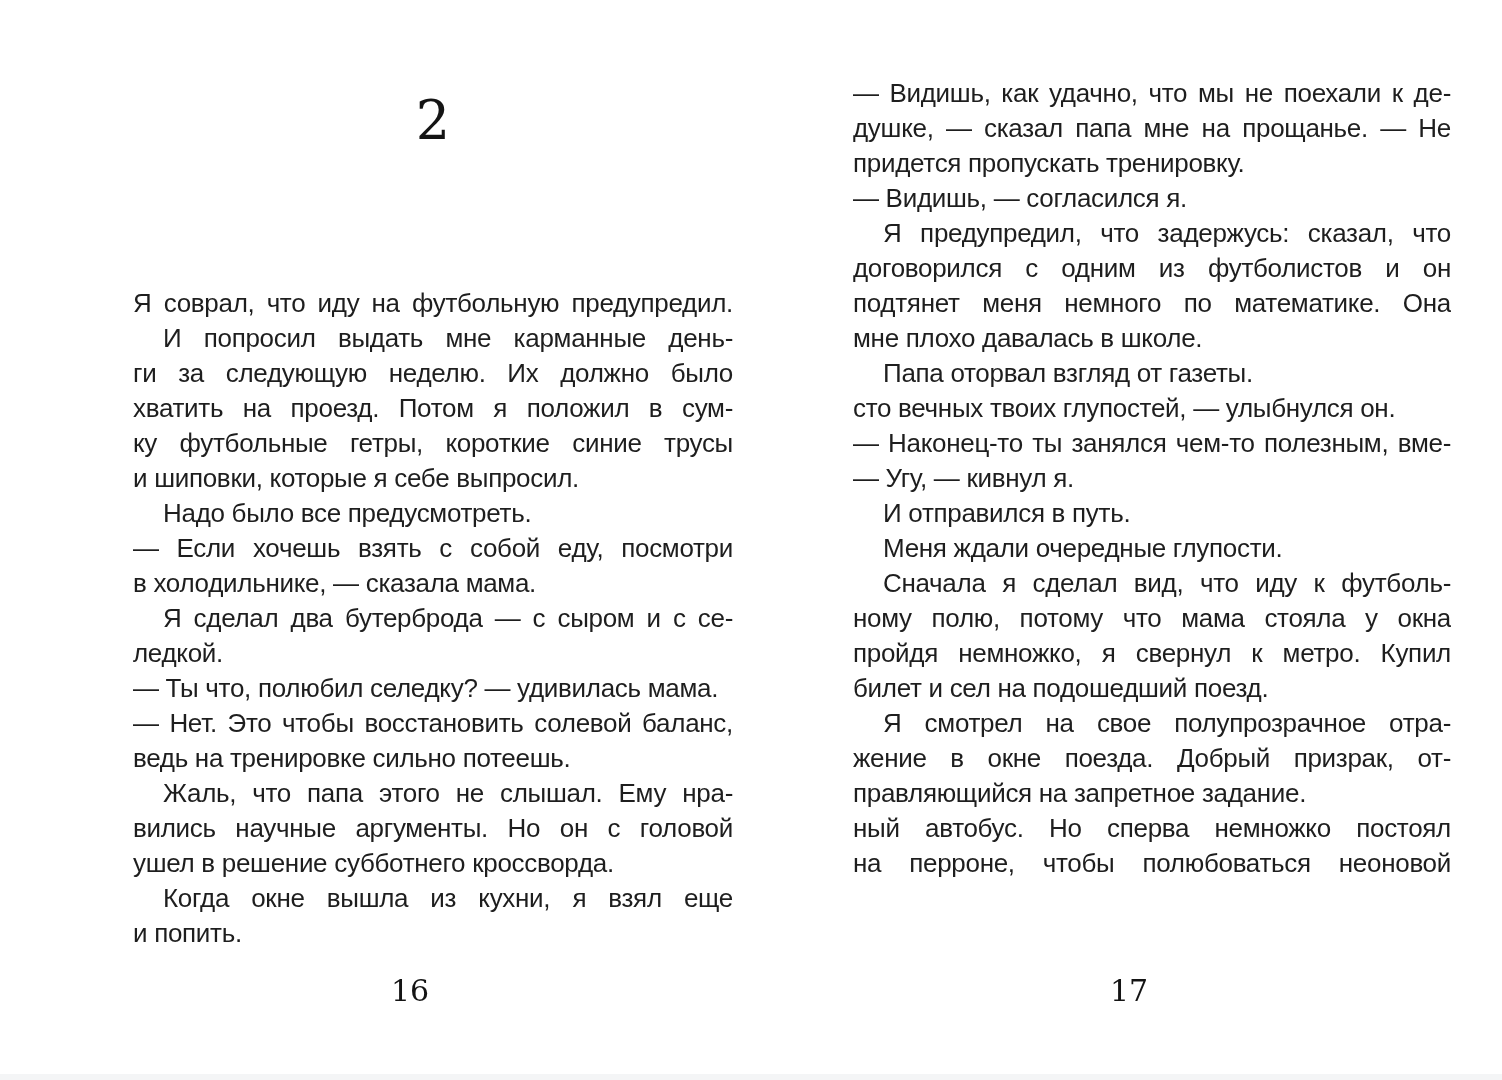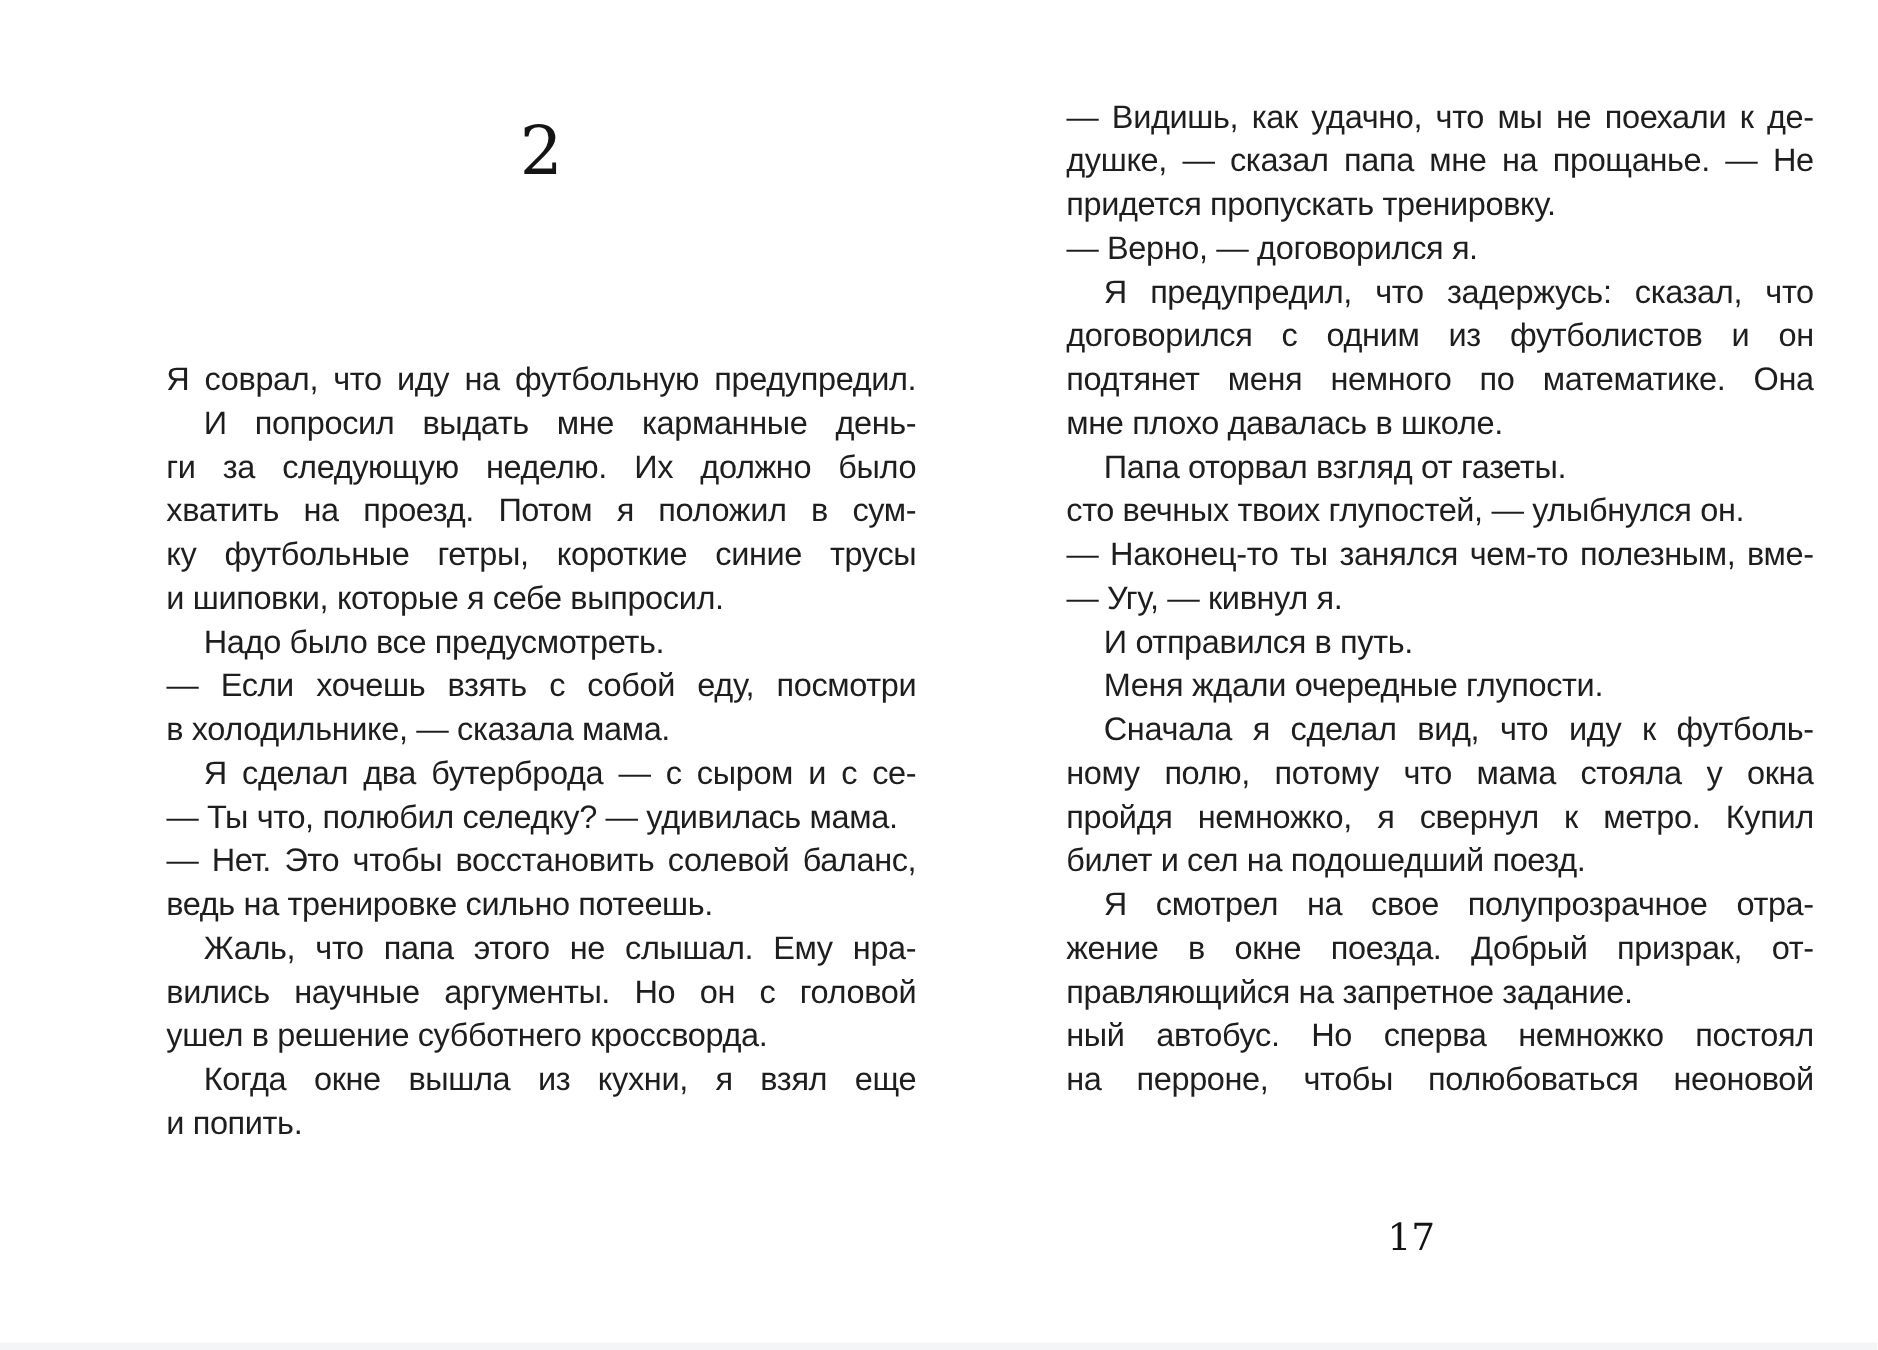--- a/index.html
+++ b/index.html
@@ -96,37 +96,39 @@
         <div class="line just">Я соврал, что иду на футбольную предупредил.</div>
         <div class="line indent just">И попросил выдать мне карманные день-</div>
         <div class="line just">ги за следующую неделю. Их должно было</div>
         <div class="line just">хватить на проезд. Потом я положил в сум-</div>
         <div class="line just">ку футбольные гетры, короткие синие трусы</div>
         <div class="line">и шиповки, которые я себе выпросил.</div>
         <div class="line indent">Надо было все предусмотреть.</div>
         <div class="line just">— Если хочешь взять с собой еду, посмотри</div>
         <div class="line">в холодильнике, — сказала мама.</div>
         <div class="line indent just">Я сделал два бутерброда — с сыром и с се-</div>
+        <div class="line">ледкой.</div>
         <div class="line">— Ты что, полюбил селедку? — удивилась мама.</div>
         <div class="line just">— Нет. Это чтобы восстановить солевой баланс,</div>
         <div class="line">ведь на тренировке сильно потеешь.</div>
         <div class="line indent just">Жаль, что папа этого не слышал. Ему нра-</div>
         <div class="line just">вились научные аргументы. Но он с головой</div>
         <div class="line">ушел в решение субботнего кроссворда.</div>
         <div class="line indent just">Когда окне вышла из кухни, я взял еще</div>
         <div class="line">и попить.</div>
       </div>
+    <div class="pagenum">16</div>
   </div>
 
   <div class="page right">
     <div class="textblock">
         <div class="line just">— Видишь, как удачно, что мы не поехали к де-</div>
         <div class="line just">душке, — сказал папа мне на прощанье. — Не</div>
         <div class="line">придется пропускать тренировку.</div>
-        <div class="line">— Верно, — договорился я.</div>
+        <div class="line">— Видишь, — согласился я.</div>
         <div class="line indent just">Я предупредил, что задержусь: сказал, что</div>
         <div class="line just">договорился с одним из футболистов и он</div>
         <div class="line just">подтянет меня немного по математике. Она</div>
         <div class="line">мне плохо давалась в школе.</div>
         <div class="line indent">Папа оторвал взгляд от газеты.</div>
         <div class="line">сто вечных твоих глупостей, — улыбнулся он.</div>
         <div class="line just">— Наконец-то ты занялся чем-то полезным, вме-</div>
         <div class="line">— Угу, — кивнул я.</div>
         <div class="line indent">И отправился в путь.</div>
         <div class="line indent">Меня ждали очередные глупости.</div>

